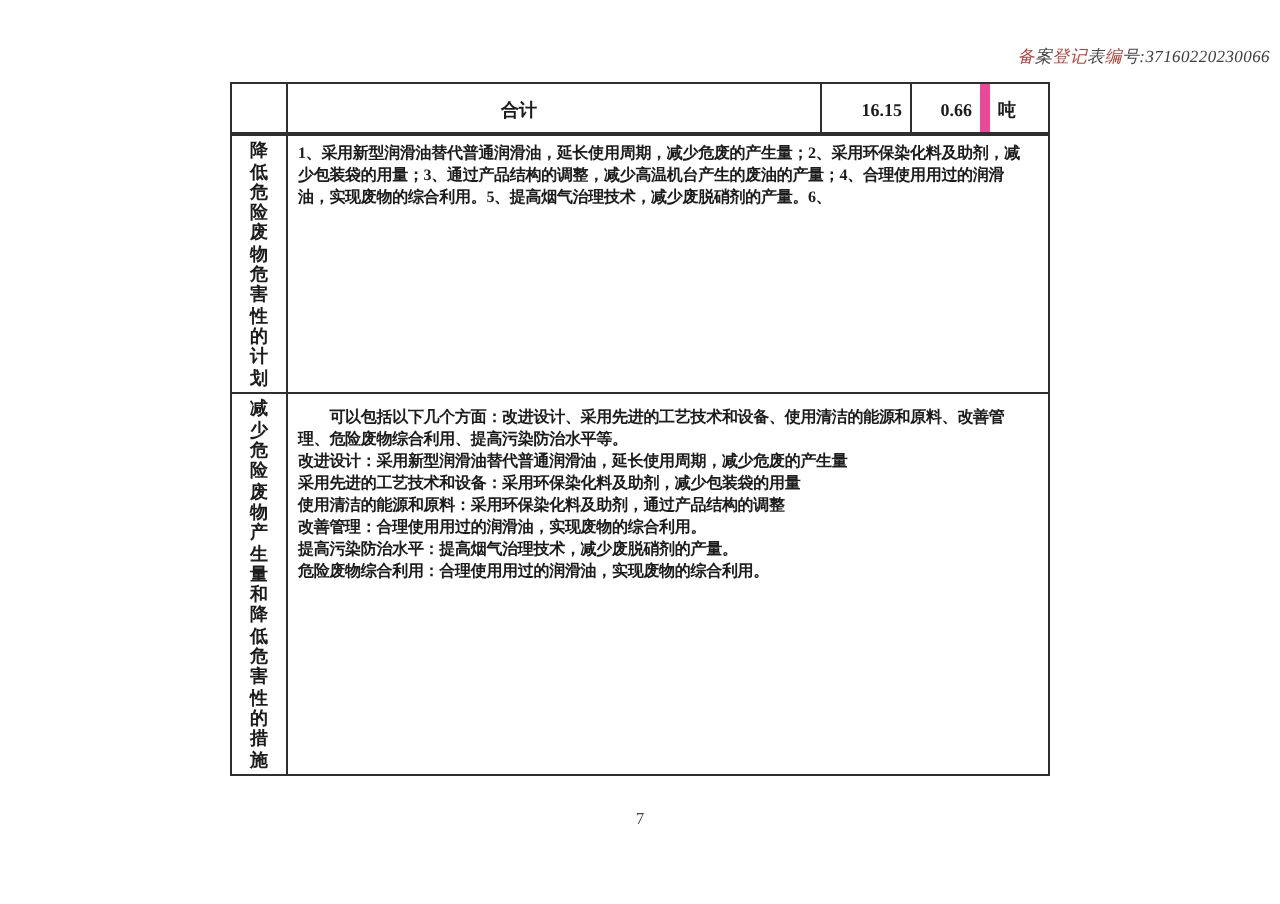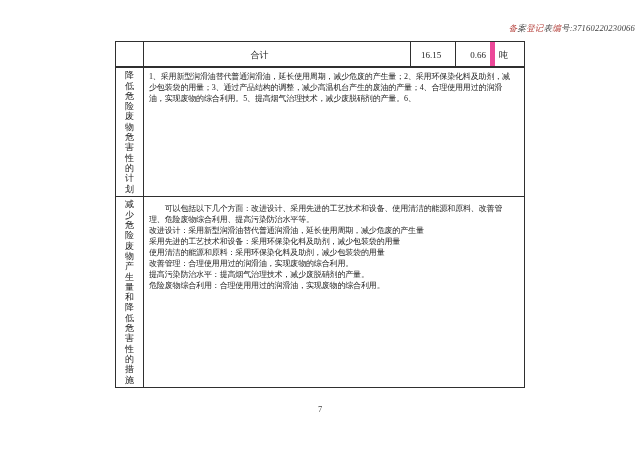--- a/index.html
+++ b/index.html
@@ -12,28 +12,28 @@
   .form-number{
     position:absolute;top:23px;right:5px;
     font-size:8.5px;line-height:10px;letter-spacing:0.2px;white-space:nowrap;font-style:italic;
   }
   .form-number span{display:inline;}
   
   .tbl{
     position:absolute;left:115px;top:41px;width:410px;box-sizing:border-box;
     border:1px solid #2f2f2f;background:#fff;
   }
-  .trow{display:flex;box-sizing:border-box;}
+  .trow{display:flex;box-sizing:border-box;font-weight:bold;}
   .row-summary{height:26px;border-bottom:2px solid #2f2f2f;}
   .row-plan{height:129px;border-bottom:1px solid #2f2f2f;}
   .row-measures{height:190px;}
   .cell{box-sizing:border-box;overflow:hidden;}
   .c-stub{width:28px;border-right:1px solid #2f2f2f;}
   .c-label{flex:1;border-right:1px solid #2f2f2f;text-align:center;line-height:26px;font-size:9px;padding-right:35px;}
-  .c-v1{width:45px;border-right:1px solid #2f2f2f;text-align:center;padding-right:4px;line-height:26px;font-size:9px;}
+  .c-v1{width:45px;border-right:1px solid #2f2f2f;text-align:right;padding-right:4px;line-height:26px;font-size:9px;}
   .c-v2{width:39px;border-right:5px solid #ec4899;text-align:right;padding-right:4px;line-height:26px;font-size:9px;}
   .c-unit{width:29px;text-align:left;padding-left:4px;line-height:26px;font-size:9px;}
   
   .vh{
     width:28px;border-right:1px solid #2f2f2f;
     display:flex;flex-direction:column;align-items:center;justify-content:space-evenly;
     font-size:9px;line-height:10px;padding:2px 0;
   }
   .vh span{display:block;}
   
@@ -102,21 +102,21 @@
         <span>性</span>
         <span>的</span>
         <span>措</span>
         <span>施</span>
       </div>
     <div class="cell ct">
         <div class="tline">　　可以包括以下几个方面：改进设计、采用先进的工艺技术和设备、使用清洁的能源和原料、改善管</div>
         <div class="tline">理、危险废物综合利用、提高污染防治水平等。</div>
         <div class="tline">改进设计：采用新型润滑油替代普通润滑油，延长使用周期，减少危废的产生量</div>
         <div class="tline">采用先进的工艺技术和设备：采用环保染化料及助剂，减少包装袋的用量</div>
-        <div class="tline">使用清洁的能源和原料：采用环保染化料及助剂，减少包装袋的用量</div>
+        <div class="tline">使用清洁的能源和原料：采用环保染化料及助剂，通过产品结构的调整</div>
         <div class="tline">改善管理：合理使用用过的润滑油，实现废物的综合利用。</div>
         <div class="tline">提高污染防治水平：提高烟气治理技术，减少废脱硝剂的产量。</div>
         <div class="tline">危险废物综合利用：合理使用用过的润滑油，实现废物的综合利用。</div>
       </div>
   </div>
 
 </div>
 
 <div class="page-number">7</div>
 

